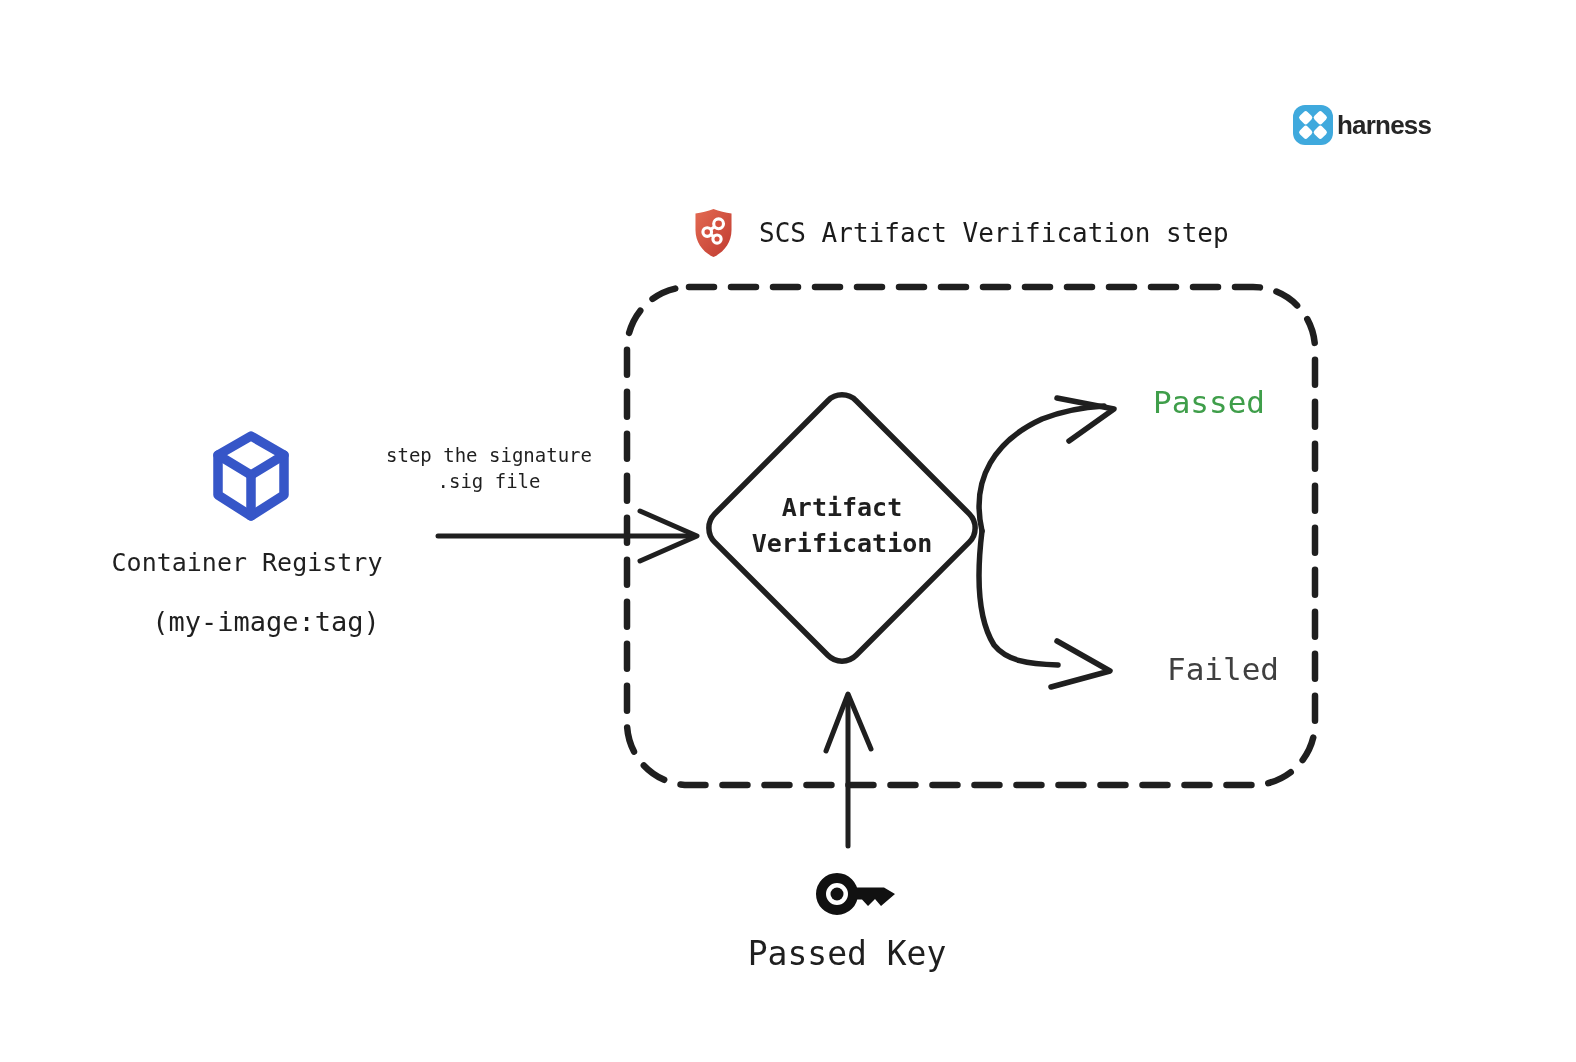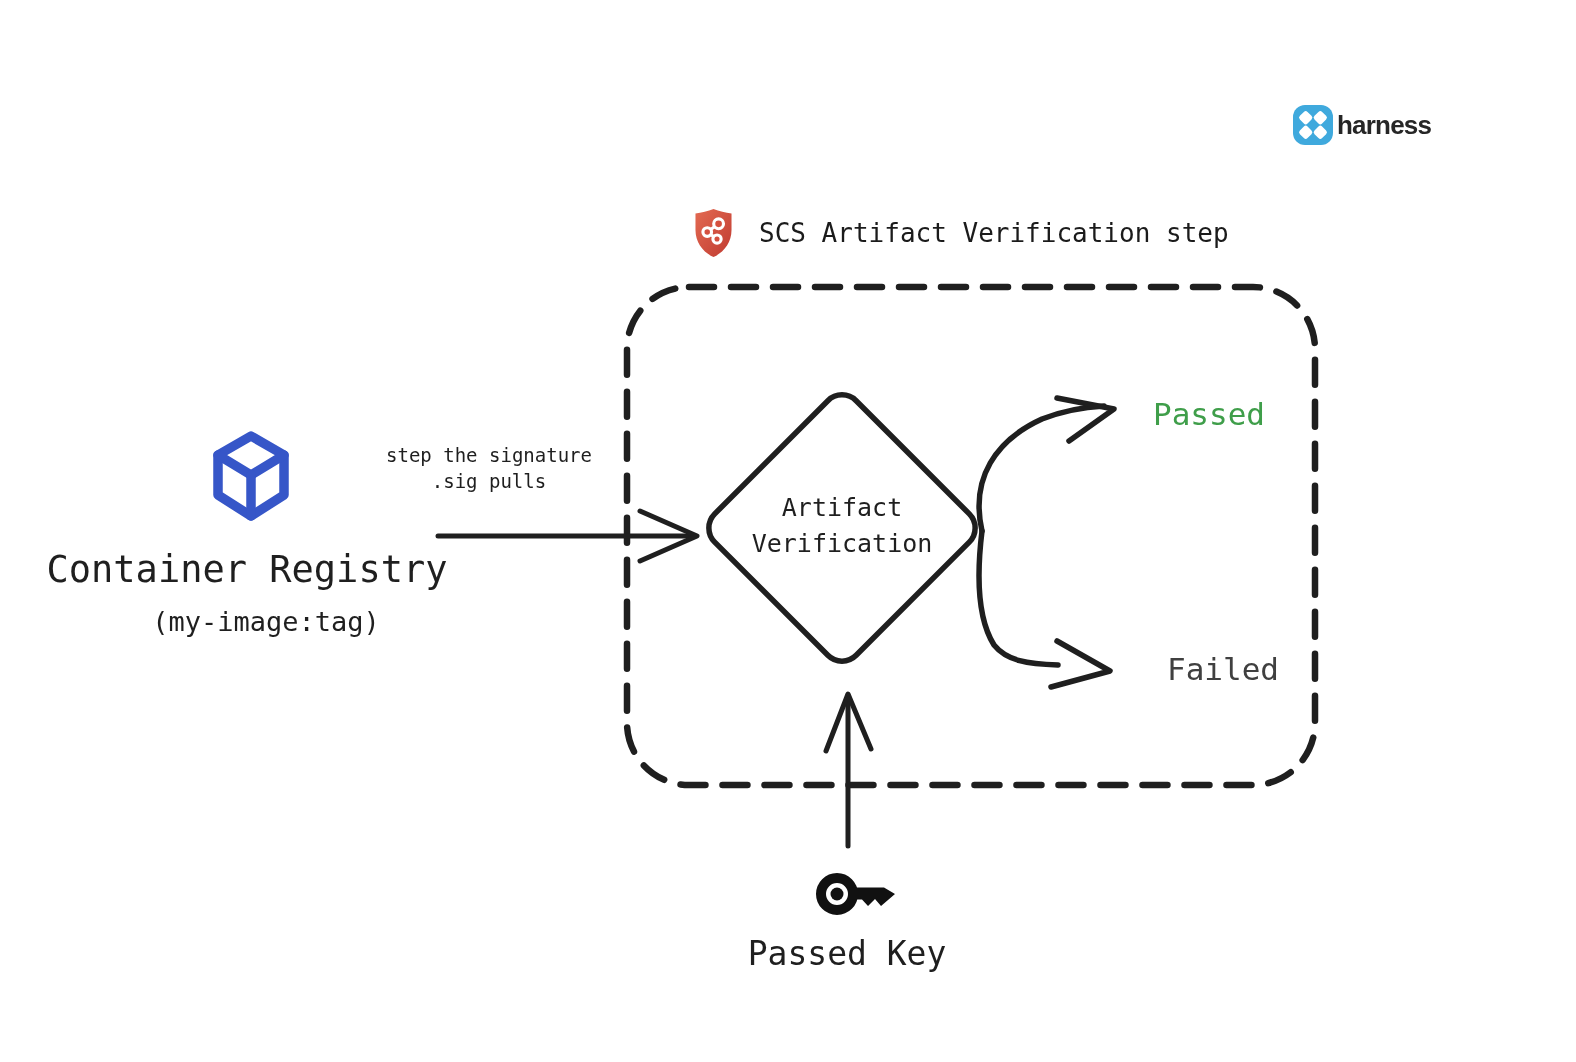--- a/index.html
+++ b/index.html
@@ -25,32 +25,32 @@
     letter-spacing: -0.8px;
     color: #262626;
     line-height: 42px;
   }
 
   
   .step-title-row { display: flex; align-items: center; gap: 22px; }
   .step-title-text { font-size: 26px; color: #1b1b1b; line-height: 54px; white-space: nowrap; }
 
   
-  .registry-title { font-size: 37px; white-space: nowrap; }
+  .registry-title { font-size: 25px; white-space: nowrap; }
   .registry-sub   { font-size: 27px; white-space: nowrap; margin-left: 20px; }
 
   
   .edge-label { font-size: 19px; line-height: 26px; white-space: nowrap; }
 
   
   .decision-label { font-size: 25px; line-height: 36px; white-space: nowrap; }
 
   
   .outcome { font-size: 31px; white-space: nowrap; }
-  .outcome.passed { color: #3F9E4A; margin-top: 12px; }
+  .outcome.passed { color: #3F9E4A; }
   .outcome.failed { color: #404040; margin-left: 12px; }
 
   
   .pubkey-label { font-size: 33px; white-space: nowrap; }
 
   svg { display: block; }
 </style>
 </head>
 <body>
 
@@ -112,24 +112,24 @@
       <path d="M42 7 L75 26 L75 66 L42 87 L9 66 L9 26 Z"></path>
       <path d="M9 26 L42 46 L75 26"></path>
       <path d="M42 46 L42 87"></path>
     </g>
   </svg>
   <div class="abs centerx registry-title" style="left:247px; top:548px;">Container Registry</div>
   <div class="abs centerx registry-sub" style="left:246px; top:606px;">(my-image:tag)</div>
 
   <div class="abs centerx edge-label" style="left:489px; top:442px;">
     <div>step the signature</div>
-    <div>.sig pulls</div>
+    <div>.sig file</div>
   </div>
 
-  <div class="abs centerx decision-label" style="left:842px; top:490px;">
+  <div class="abs centerx decision-label" style="left:842px; top:490px;font-weight:bold;">
     <div>Artifact</div>
     <div>Verification</div>
   </div>
 
   <div class="abs centerx outcome passed" style="left:1209px; top:384px;">Passed</div>
   <div class="abs centerx outcome failed" style="left:1211px; top:651px;">Failed</div>
 
   <svg class="abs" style="left:814px; top:866px;" width="90" height="54" viewBox="0 0 90 54">
     <circle cx="23" cy="28" r="16" fill="none" stroke="#111111" stroke-width="10"></circle>
     <circle cx="23" cy="28" r="6.5" fill="#111111"></circle>

